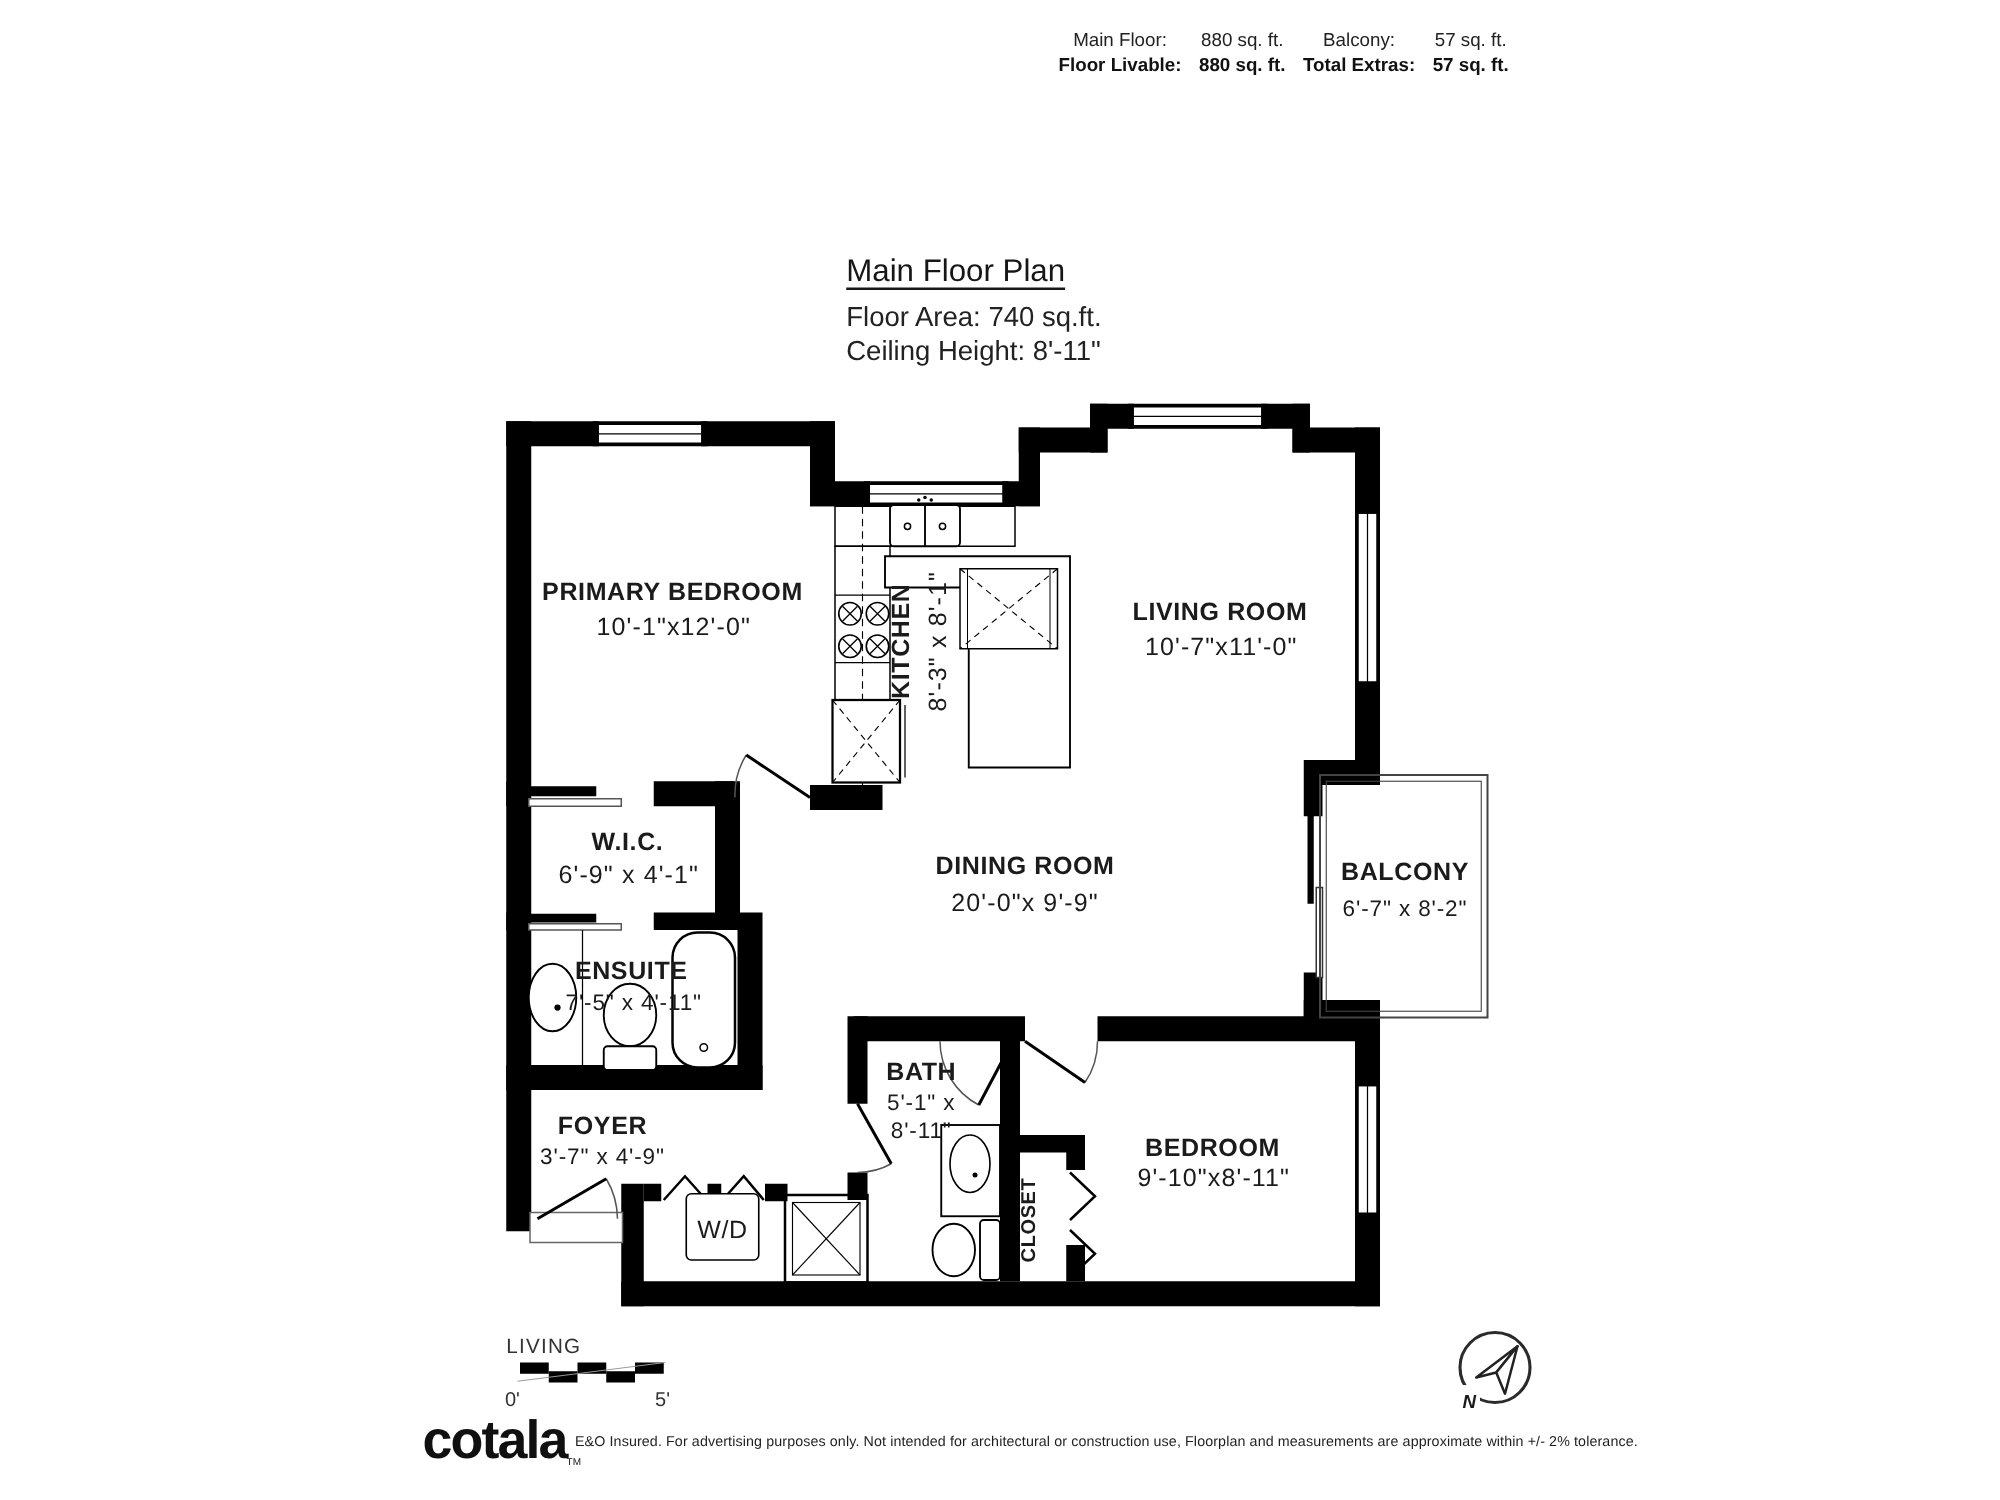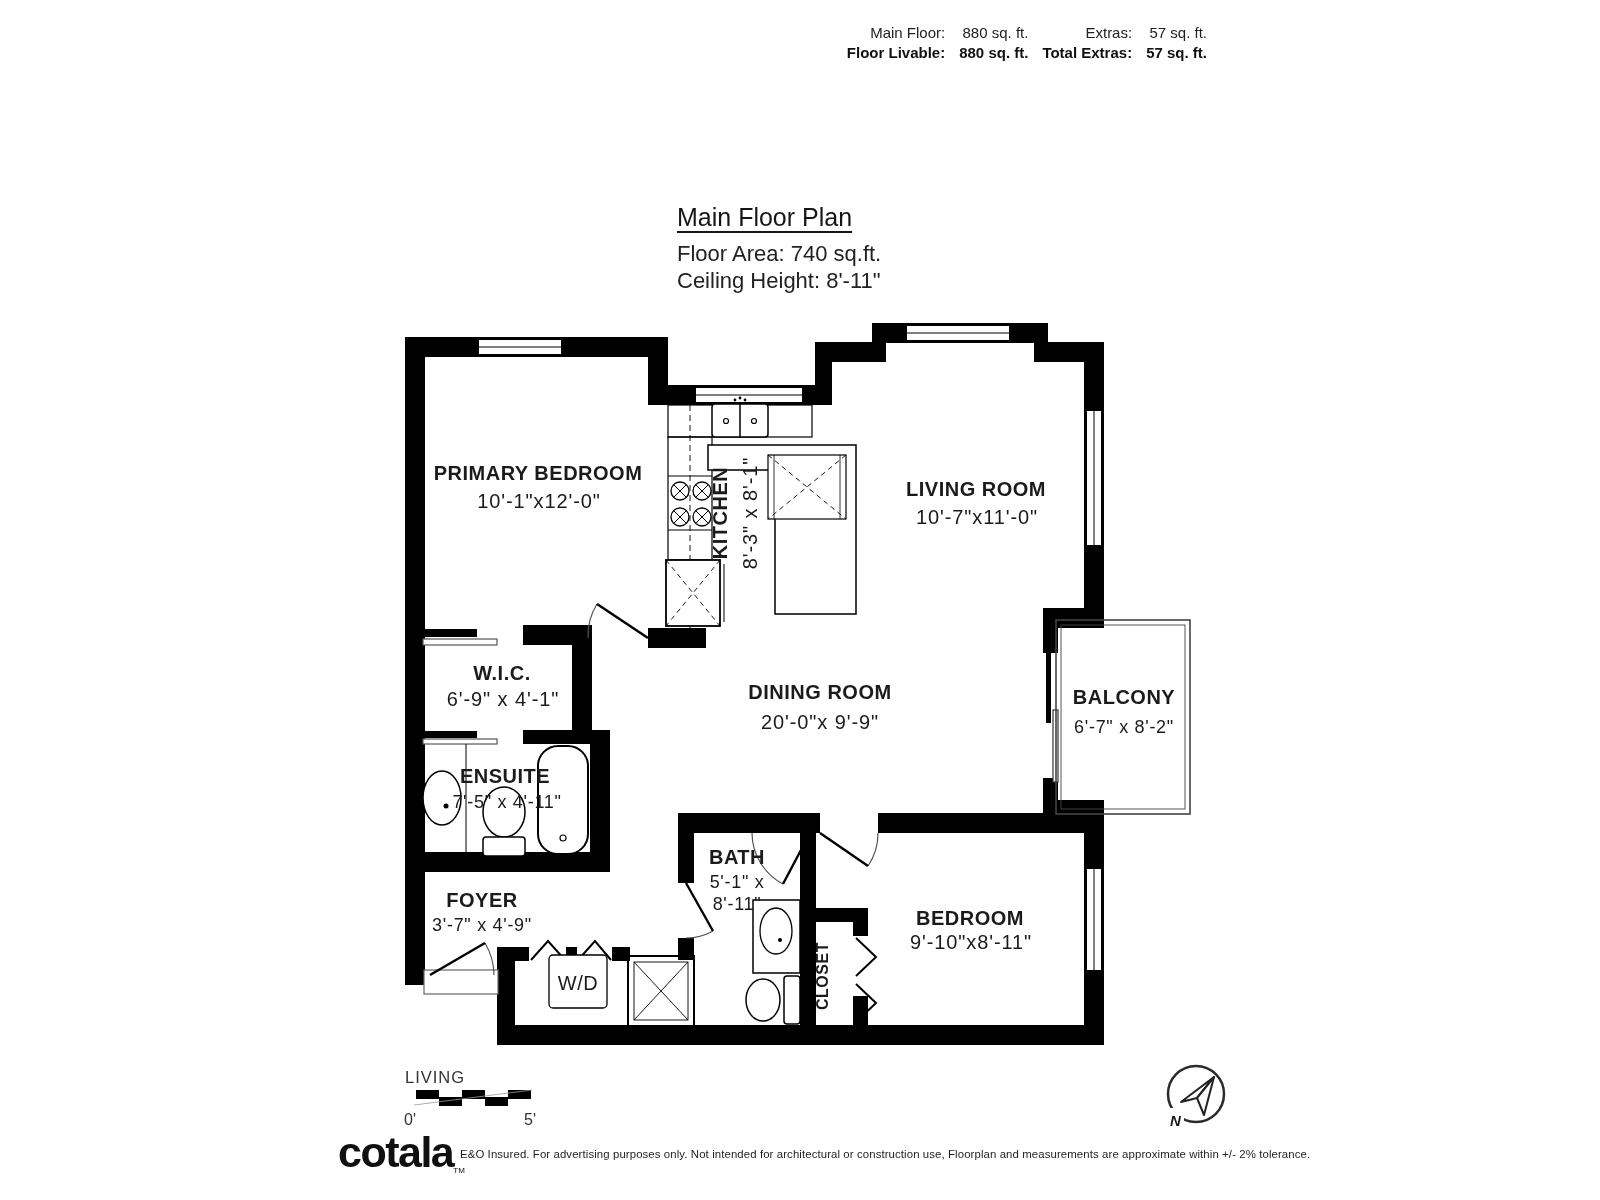--- a/index.html
+++ b/index.html
@@ -12,21 +12,21 @@
   .room-dims-sm{font-size:18px;font-weight:400;letter-spacing:.7px;}
   .closet-name{font-size:16px;font-weight:700;letter-spacing:.5px;}
   .wd-name{font-size:20px;font-weight:400;letter-spacing:.5px;}
   .scale-num{font-size:16px;font-weight:400;}
   .compass-n{font-size:15px;font-weight:700;font-style:italic;}
 
   .header{position:absolute;top:16px;right:393px;text-align:right;}
   .header .address{font-size:23.5px;font-weight:700;letter-spacing:-.2px;color:#161616;}
   .header .stats{margin-top:8px;display:grid;grid-template-columns:repeat(4,auto);
                  justify-content:end;column-gap:14px;row-gap:3px;font-size:15px;color:#222;}
-  .header .stats span{text-align:right;min-width:58px;}
+  .header .stats span{text-align:center;min-width:58px;}
   .header .stats .b{font-weight:700;color:#111;}
 
   .title-block{position:absolute;left:677px;top:203px;}
   .title-block .t{font-size:25px;font-weight:400;color:#161616;
                   text-decoration:underline;text-underline-offset:5px;margin-bottom:9px;}
   .title-block .s{font-size:22px;color:#222;line-height:1.22;}
 
   .scale-block{position:absolute;left:402px;top:1068px;width:136px;}
   .scale-block .scale-word{font-size:16.5px;letter-spacing:1px;color:#333;margin-left:3px;}
   .scale-block .nums{display:flex;justify-content:space-between;padding:0 2px;color:#333;}
@@ -283,21 +283,21 @@
     <text class="closet-name" transform="rotate(-90 828 976)" x="828" y="976">CLOSET</text>
 
     <text class="wd-name" x="578" y="990">W/D</text>
   </g>
 </svg>
 
   <div class="header">
     <div class="stats">
       <span>Main Floor:</span>
       <span>880 sq. ft.</span>
-      <span>Extras:</span>
+      <span>Balcony:</span>
       <span>57 sq. ft.</span>
       <span class="b">Floor Livable:</span>
       <span class="b">880 sq. ft.</span>
       <span class="b">Total Extras:</span>
       <span class="b">57 sq. ft.</span>
     </div>
   </div>
 
   <div class="title-block">
     <div class="t">Main Floor Plan</div>

